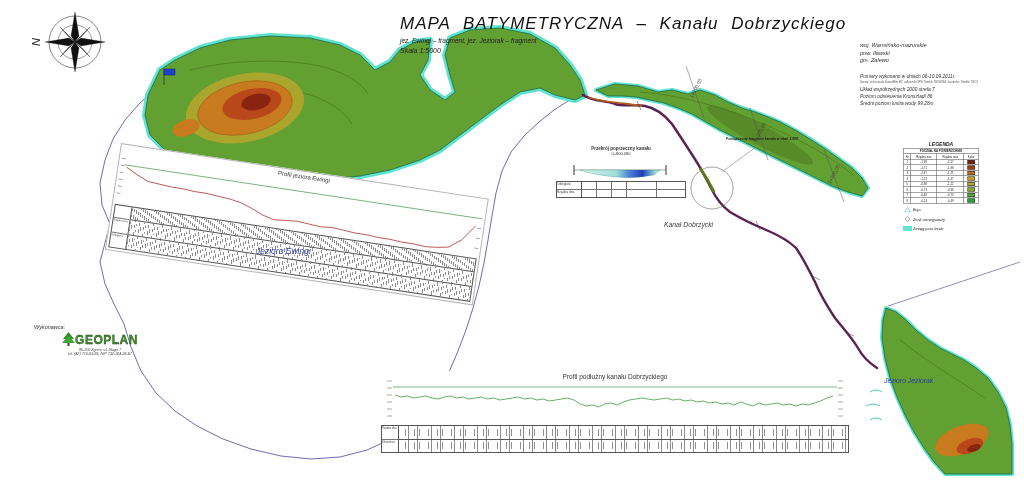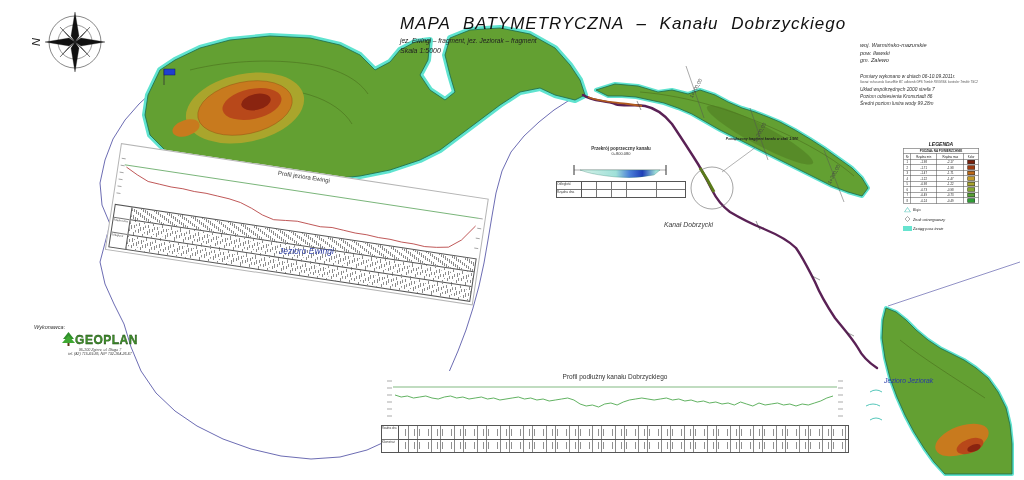--- a/index.html
+++ b/index.html
@@ -61,21 +61,21 @@
   .xlbl .lbl-t{width:48px;font-size:6.4px;line-height:7.5px;}
   .xvals{flex:1;display:flex;flex-direction:column;}
   .xvals .xrow{height:7px;border-bottom:0.5px solid #777;
      background:repeating-linear-gradient(90deg,transparent 0 14.5px,#777 14.5px 15px);}
   .xvals .xrow:last-child{border-bottom:none;}
   
   .callout{left:714px;top:137px;width:96px;}
   .callout-inner{width:192px;text-align:center;font-size:7px;font-weight:bold;font-style:italic;color:#222;}
   
   .lake-label{font-style:italic;color:#3545ac;}
-  .ewingi-label{left:256px;top:246px;font-size:8.5px;margin-left:23px;}
+  .ewingi-label{left:256px;top:246px;font-size:8.5px;}
   .jeziorak-label{left:884px;top:377px;font-size:6.8px;color:#2838a8;}
   .canal-label{left:664px;top:221px;font-size:6.8px;font-style:italic;color:#3a3a3a;}
   .chainage{font-size:5px;color:#444;transform:rotate(-62deg);transform-origin:0 0;white-space:nowrap;}
   
   .contractor{left:34px;top:324px;width:132px;}
   .contr-head{font-size:5.5px;font-style:italic;color:#333;margin-bottom:2px;}
   .logo-row{display:flex;align-items:center;justify-content:center;gap:0;}
   .logo-text{font-size:12px;font-weight:800;letter-spacing:0.5px;color:#3f8f2a;
      -webkit-text-stroke:0.35px #17420e;}
   .addr-wrap{width:264px;text-align:center;font-size:7.4px;font-style:italic;color:#444;line-height:9px;}

